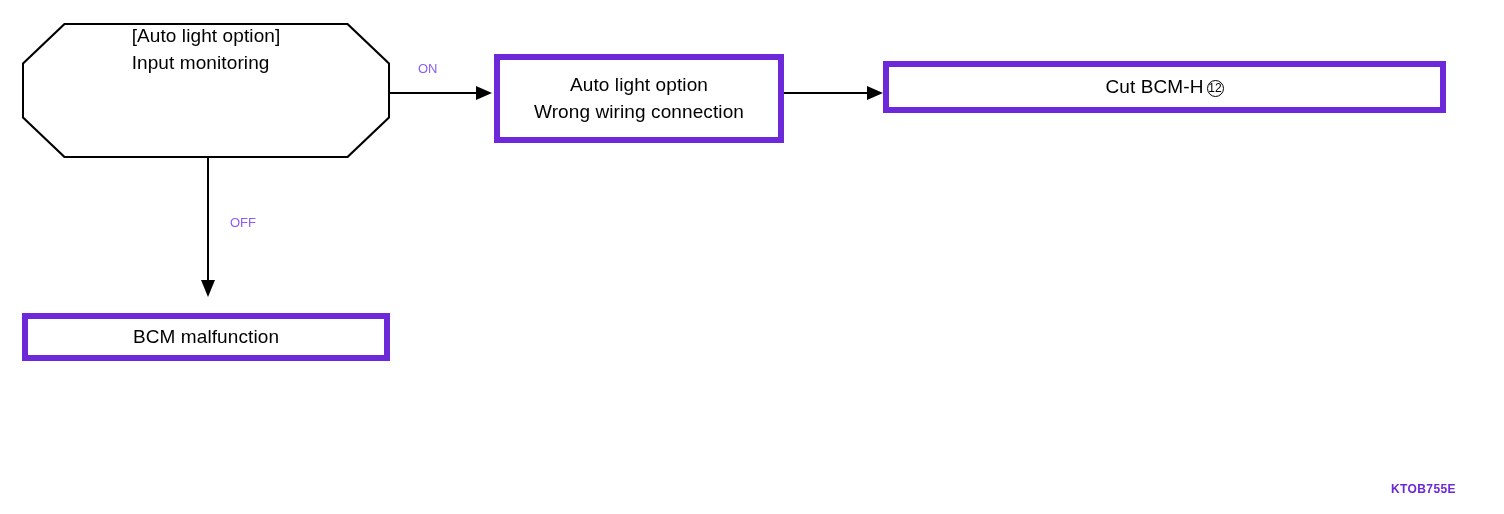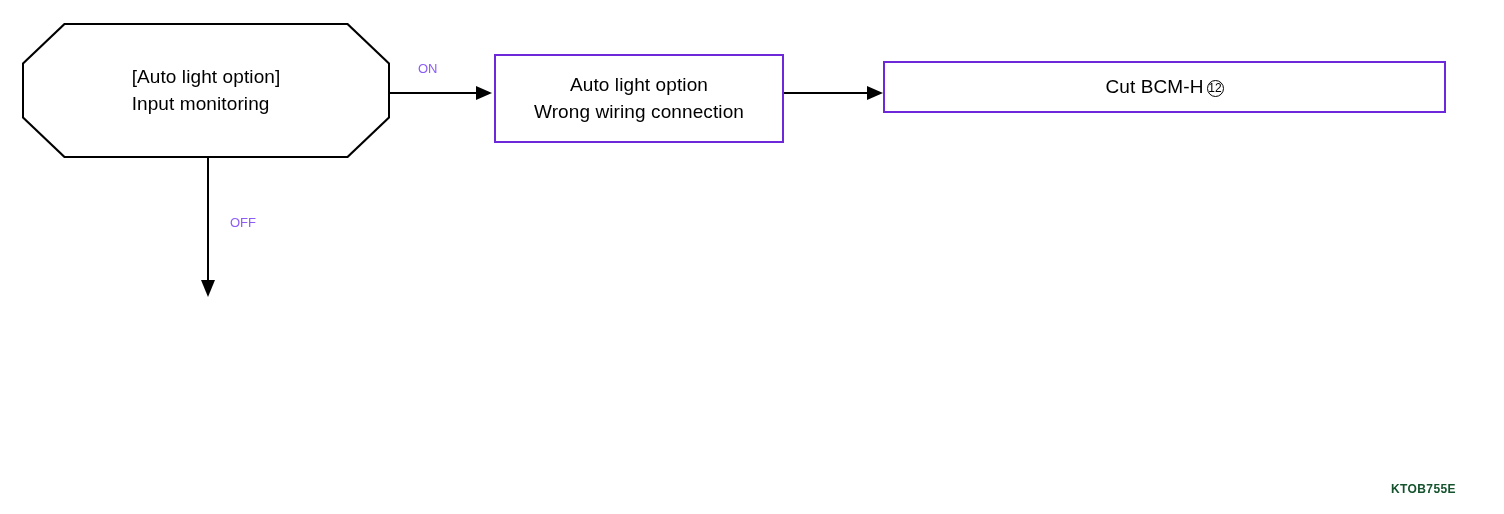--- a/index.html
+++ b/index.html
@@ -22,21 +22,21 @@
   .node {
     position: absolute;
     box-sizing: border-box;
     display: flex;
     align-items: center;
     justify-content: center;
     text-align: center;
     background: #ffffff;
   }
   .rect {
-    border: 2px solid #6d28d9;
+    border: 6px solid #6d28d9;
   }
   .node-text {
     font-size: 19px;
     line-height: 1.42;
     letter-spacing: 0.1px;
     white-space: pre-line;
     color: #000000;
   }
   
   .octagon-wrap {
@@ -57,21 +57,21 @@
   .octagon-inner {
     background: #ffffff;
     inset: 2px;
     -webkit-clip-path: polygon(41px 0, calc(100% - 41px) 0, 100% 39px, 100% calc(100% - 39px), calc(100% - 41px) 100%, 41px 100%, 0 calc(100% - 39px), 0 39px);
     clip-path: polygon(41px 0, calc(100% - 41px) 0, 100% 39px, 100% calc(100% - 39px), calc(100% - 41px) 100%, 41px 100%, 0 calc(100% - 39px), 0 39px);
   }
   .octagon-label {
     position: absolute;
     inset: 0;
     display: flex;
-    align-items: center;
+    align-items: flex-start;
     justify-content: center;
   }
   
   .conn {
     position: absolute;
     background: #000000;
   }
   .hline { height: 2px; }
   .vline { width: 2px; }
   .arrow-right {
@@ -110,21 +110,21 @@
     margin-left: 3px;
     box-sizing: border-box;
   }
   .figure-id {
     position: absolute;
     right: 48px;
     bottom: 18px;
     font-size: 12px;
     font-weight: bold;
     letter-spacing: 0.4px;
-    color: #14532d;
+    color: #6d28d9;
     white-space: nowrap;
   }
 </style>
 </head>
 <body>
 
 <div id="canvas">
 
   <div class="octagon-wrap">
     <div class="octagon-outer"></div>
@@ -148,16 +148,19 @@
   <div class="arrow-right" style="left:867px; top:86px;"></div>
 
   <div class="node rect" style="left:883px; top:61px; width:563px; height:52px;">
     <span class="node-text"><span>Cut BCM-H</span><span class="circled">12</span></span>
   </div>
 
   <div class="conn vline" style="left:207px; top:158px; height:122px;"></div>
   <div class="arrow-down" style="left:201px; top:280px;"></div>
   <div class="edge-label" style="left:230px; top:216px;">OFF</div>
 
+  <div class="node rect" style="left:22px; top:313px; width:368px; height:48px;">
+    <span class="node-text">BCM malfunction</span>
+  </div>
 
   <div class="figure-id">KTOB755E</div>
 
 </div>
 
 </body></html>

